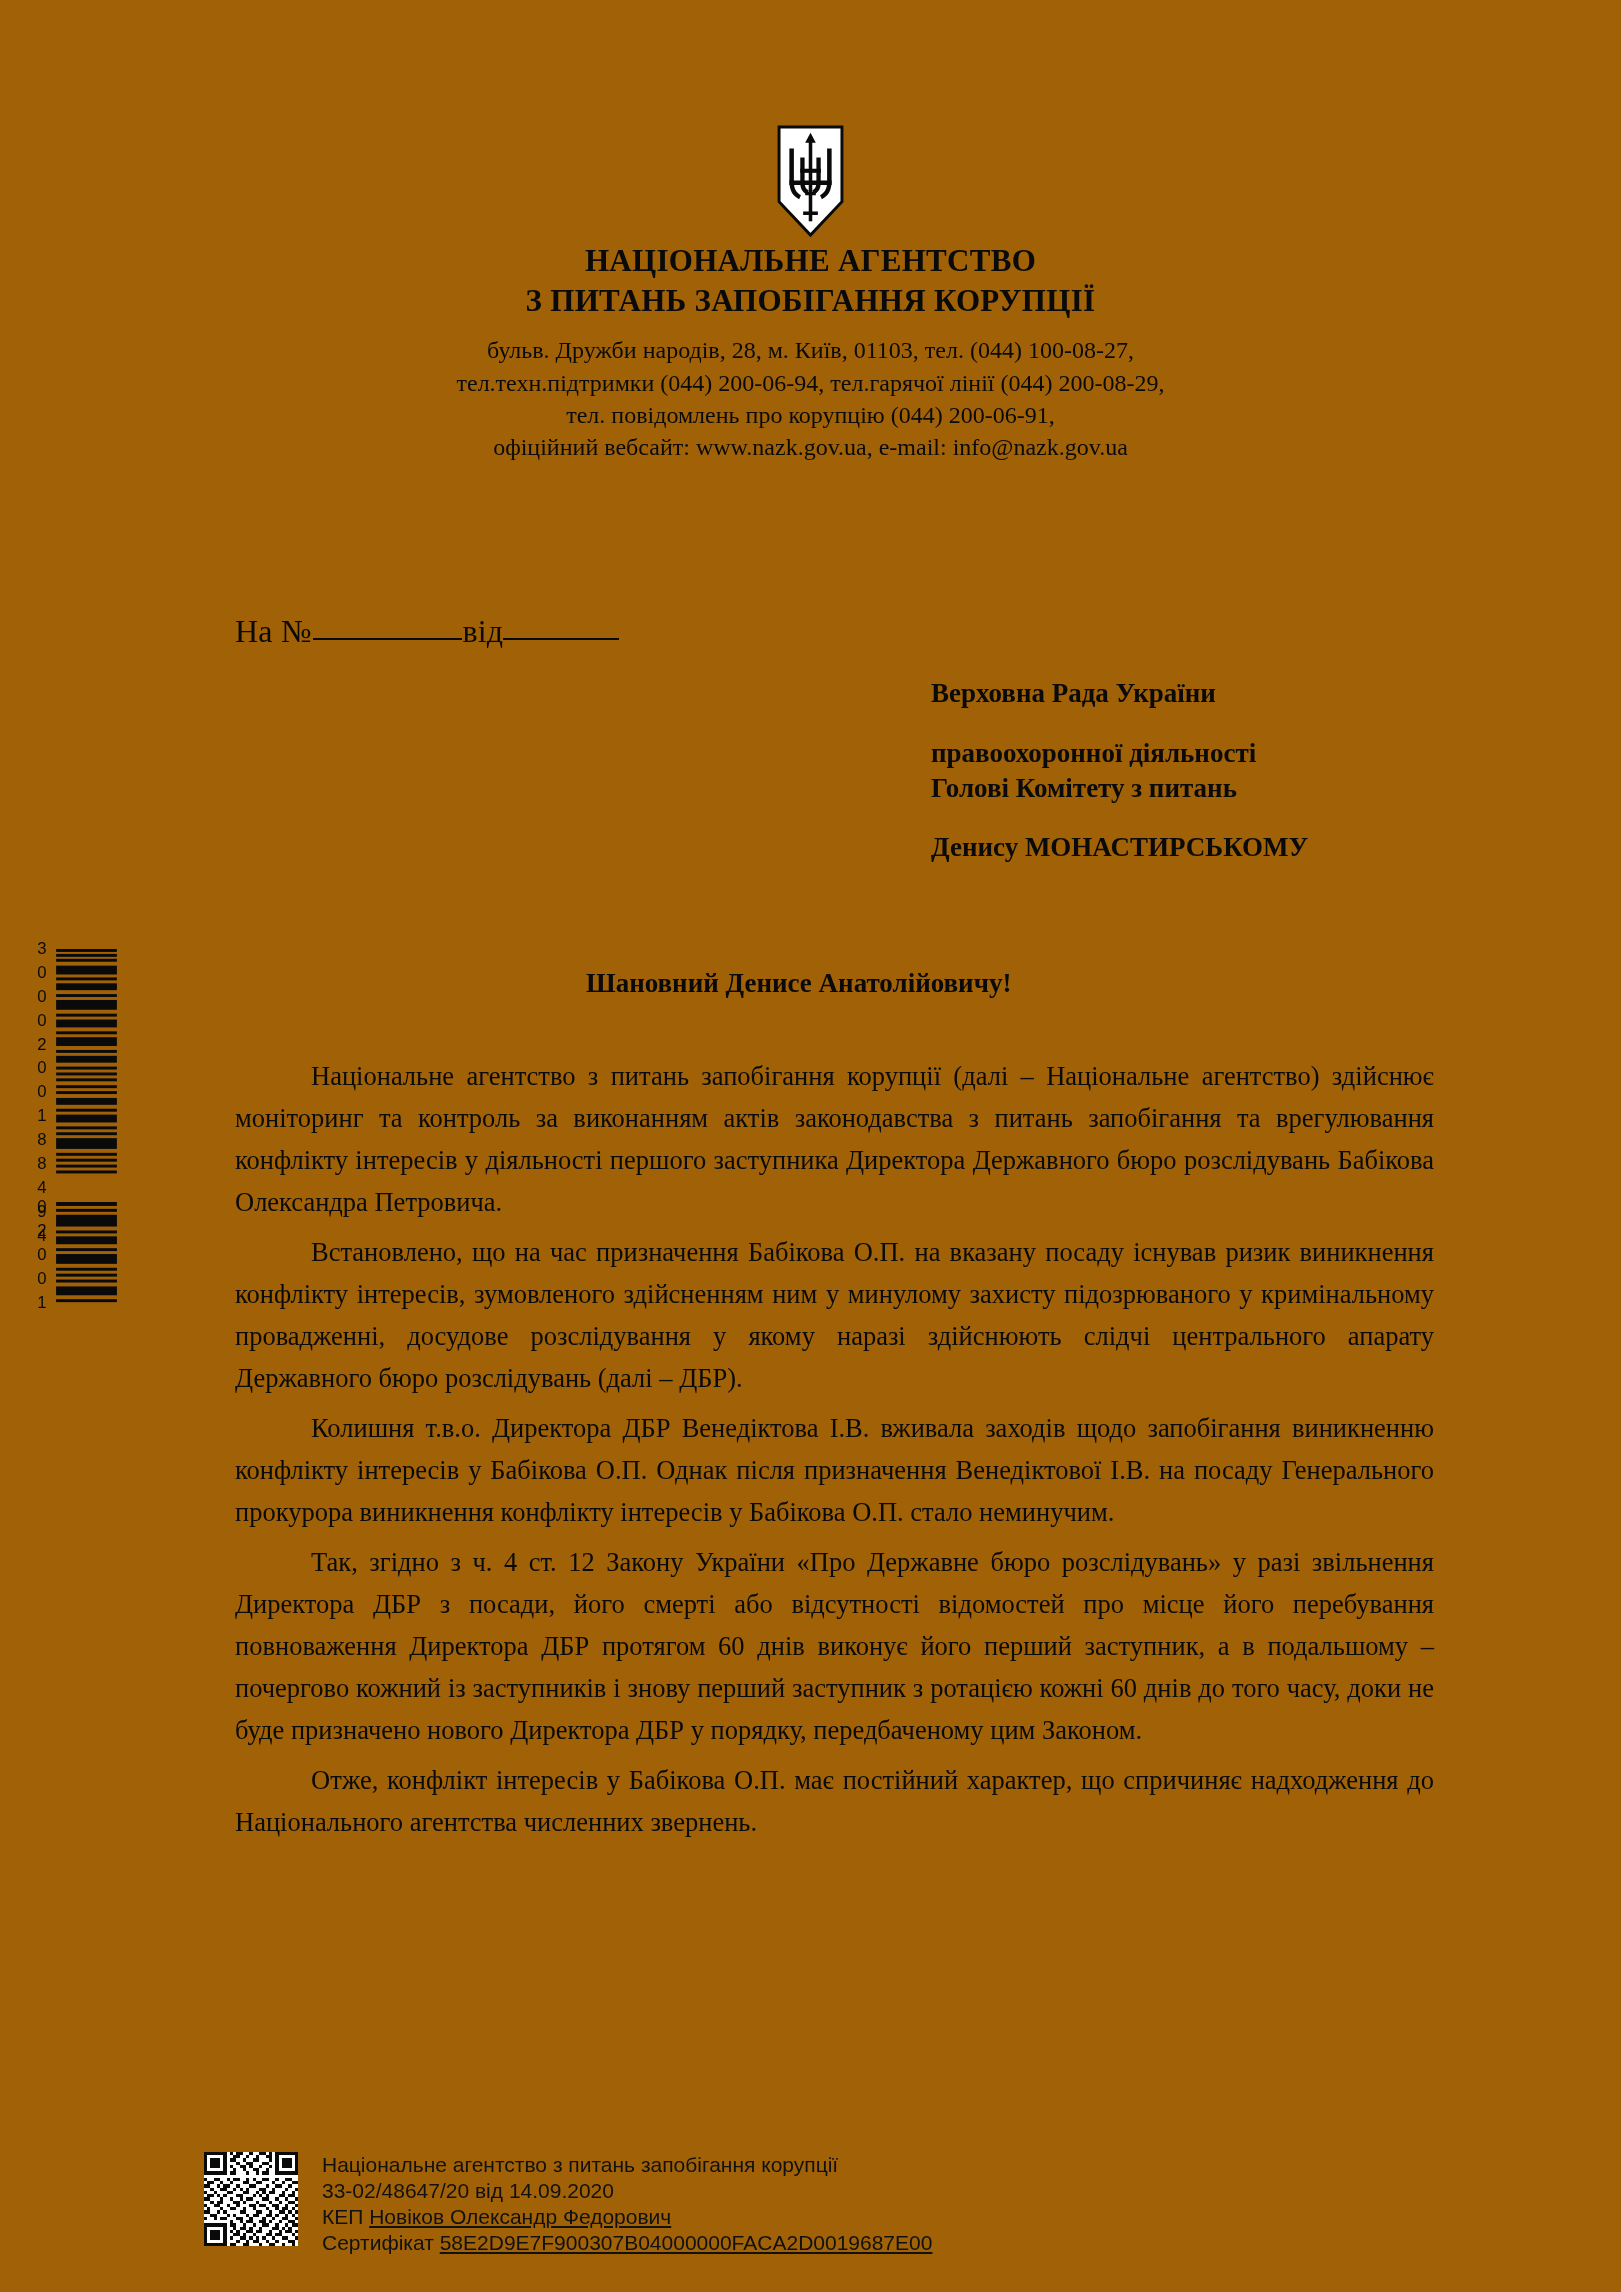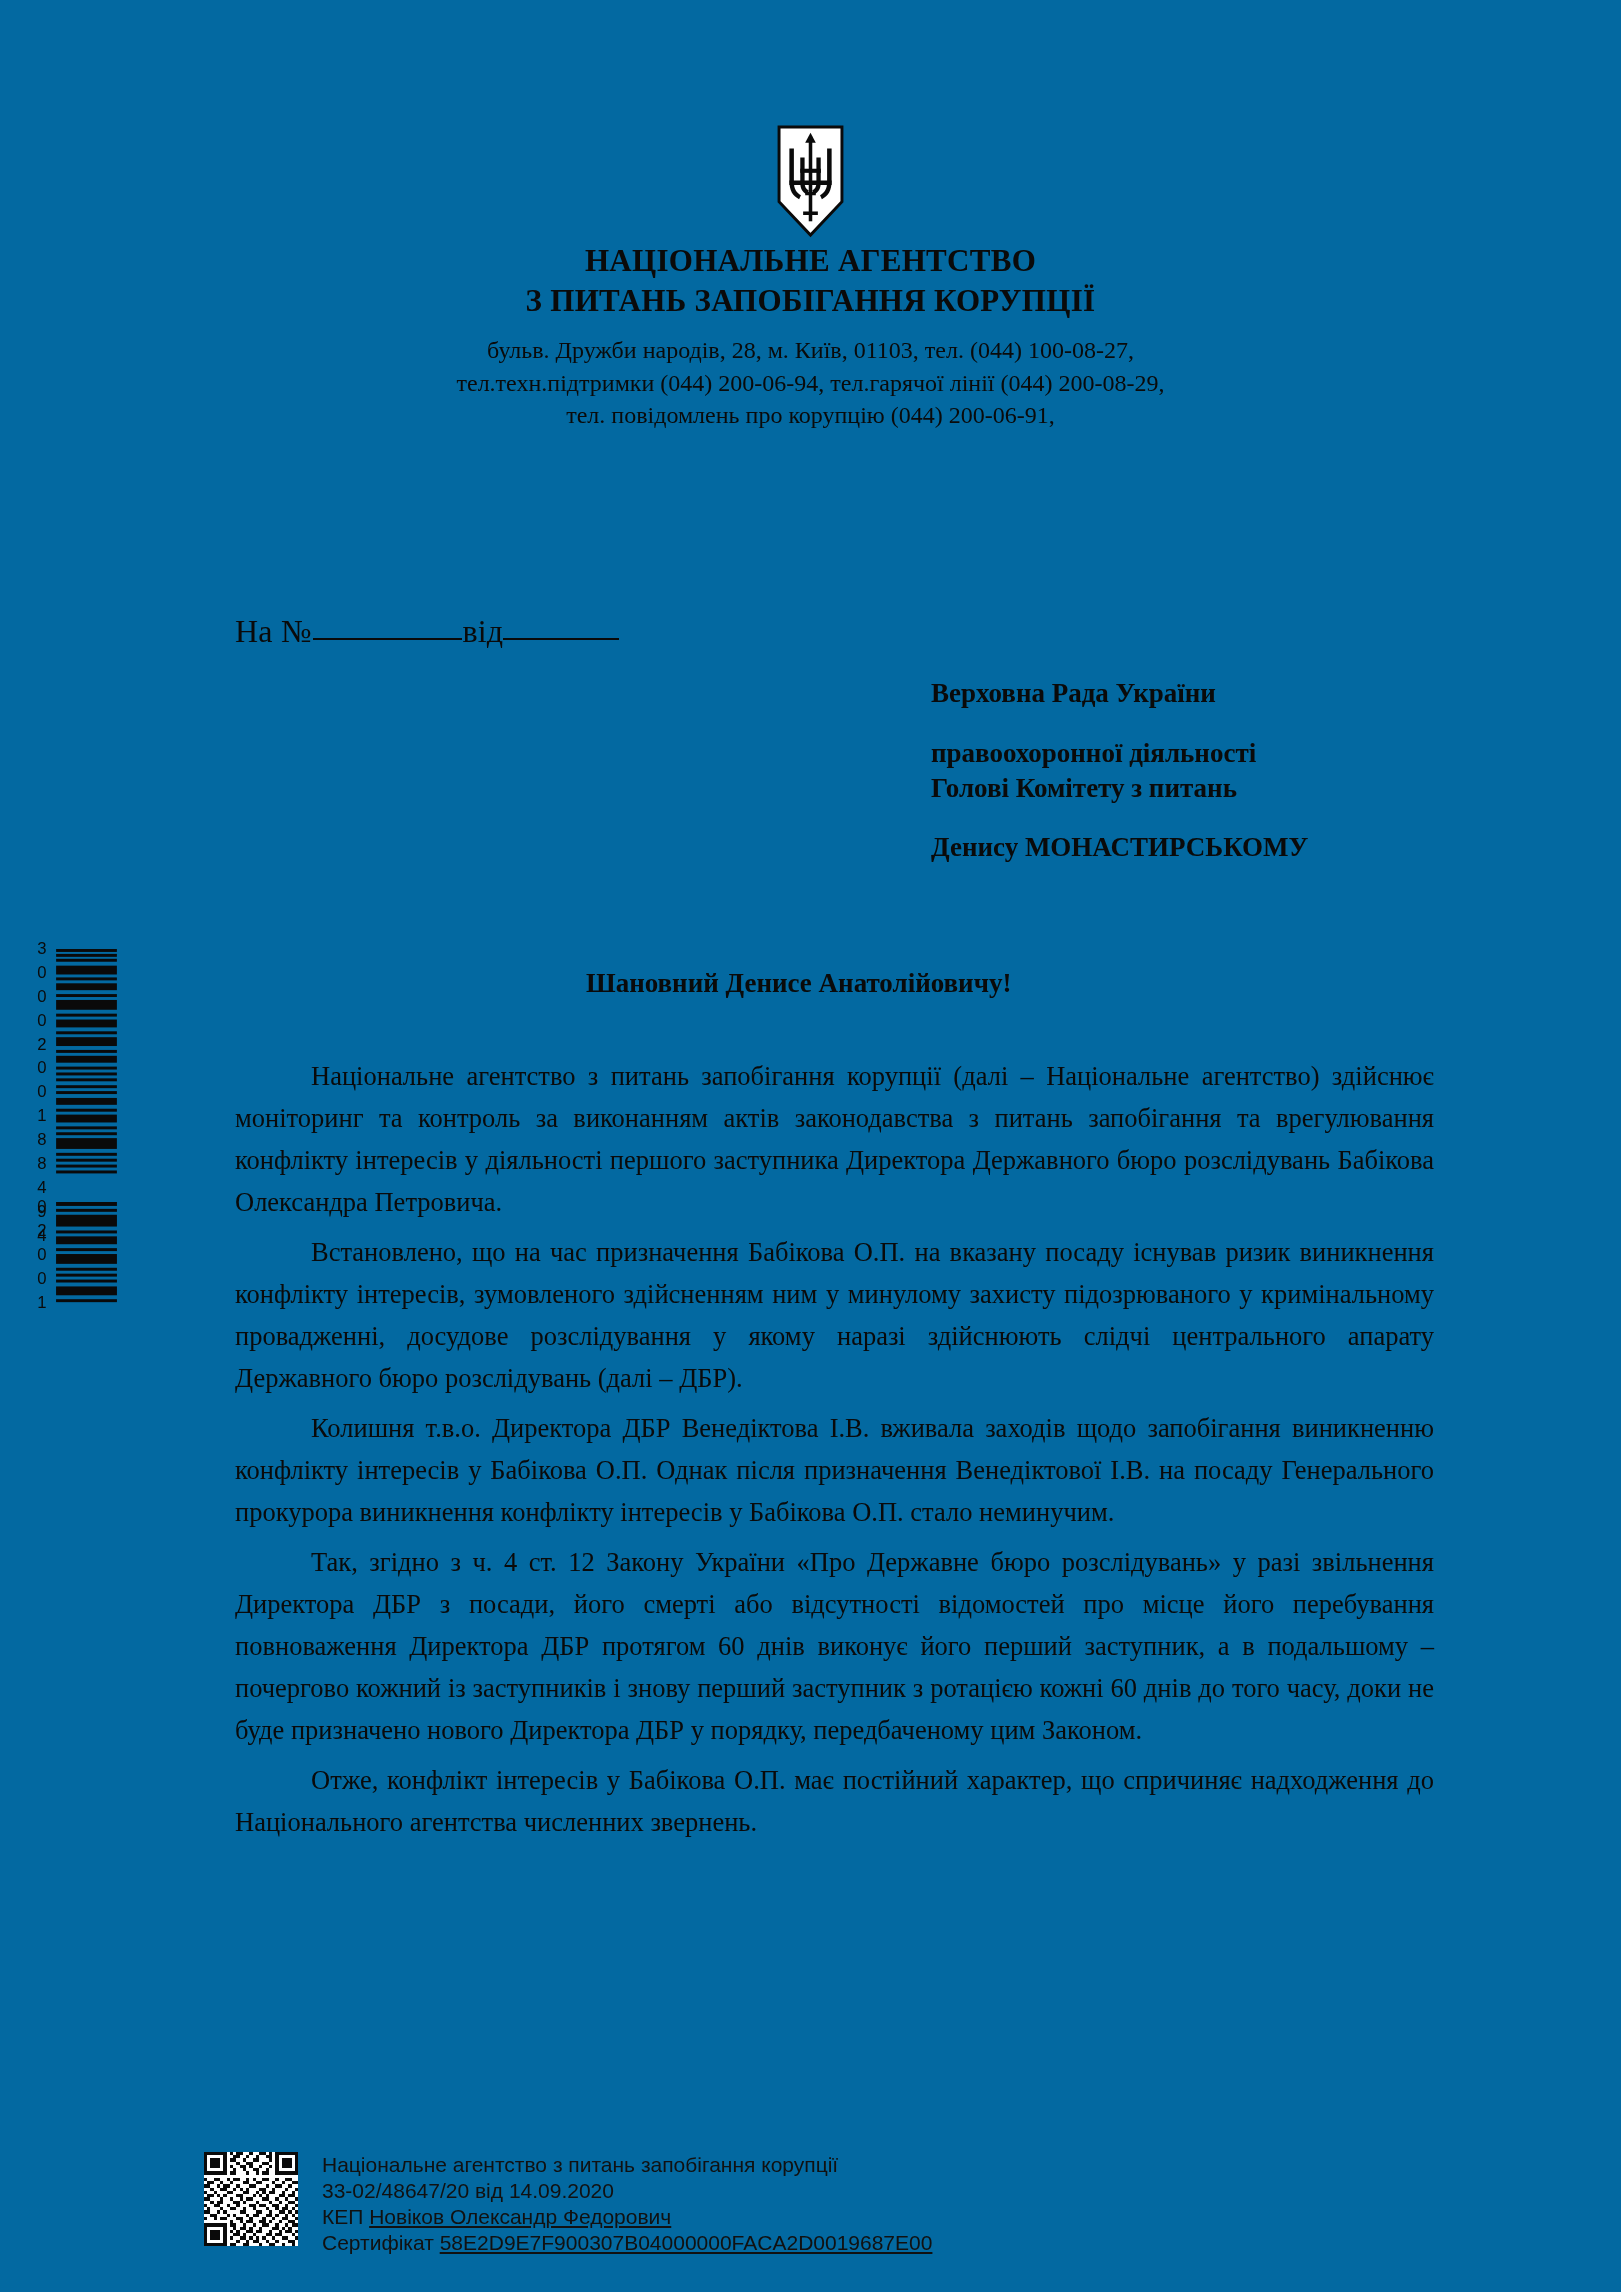--- a/index.html
+++ b/index.html
@@ -8,21 +8,21 @@
     background: #ffffff;
   }
   body {
     font-family: "Liberation Serif", "DejaVu Serif", serif;
     color: #0a0a0a;
   }
   #page {
     position: relative;
     width: 1621px;
     height: 2293px;
-    background: #0369a1;
+    background: #a16207;
     overflow: hidden;
     margin: 0 auto;
   }
 
   
   .emblem-wrap {
     position: absolute;
     left: 0;
     right: 0;
     top: 125px;
@@ -195,20 +195,21 @@
     </svg>
   </div>
 
   <div class="letterhead">
     <div class="org-title">НАЦІОНАЛЬНЕ АГЕНТСТВО</div>
     <div class="org-title">З ПИТАНЬ ЗАПОБІГАННЯ КОРУПЦІЇ</div>
     <div class="contacts">
       <div>бульв. Дружби народів, 28, м. Київ, 01103, тел. (044) 100-08-27,</div>
       <div>тел.техн.підтримки (044) 200-06-94, тел.гарячої лінії (044) 200-08-29,</div>
       <div>тел. повідомлень про корупцію (044) 200-06-91,</div>
+      <div>офіційний вебсайт: www.nazk.gov.ua, e-mail: info@nazk.gov.ua</div>
     </div>
   </div>
 
   <div class="ref-line">
     <span>На</span>
     <span class="ref-no">№</span><span class="rule rule-a"></span><span>від</span><span class="rule rule-b"></span>
   </div>
 
   <div class="addressee">
     <div class="blk">

